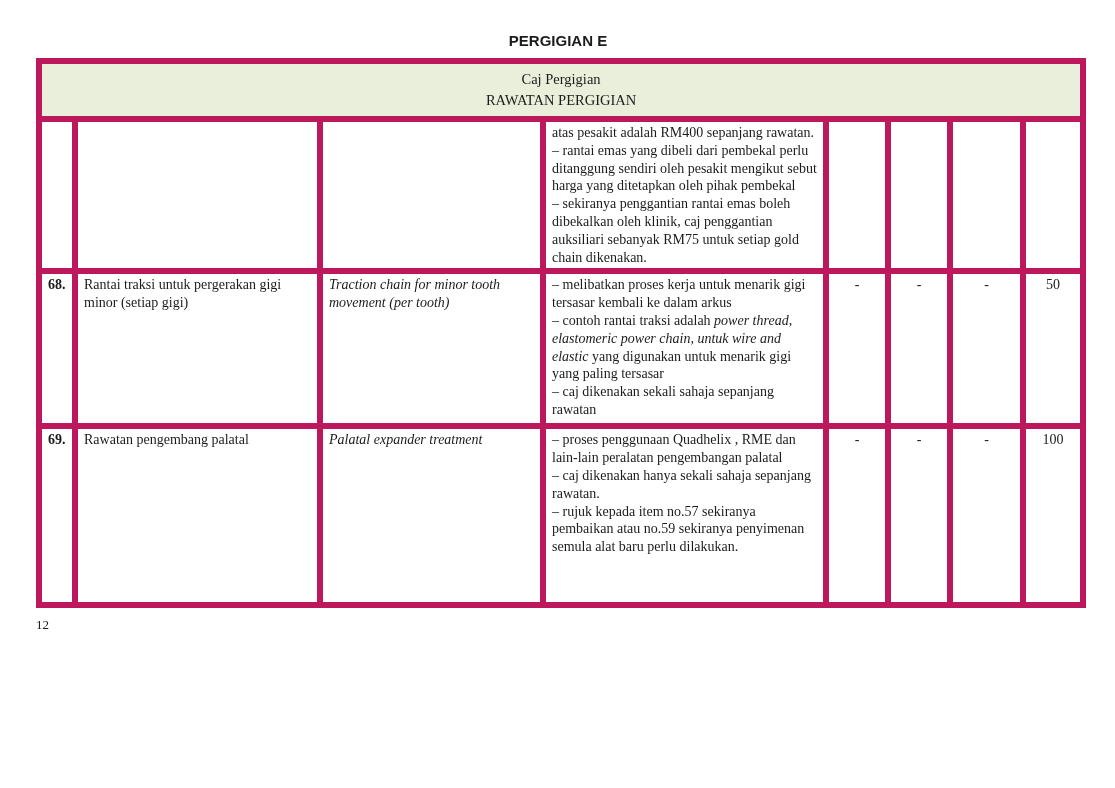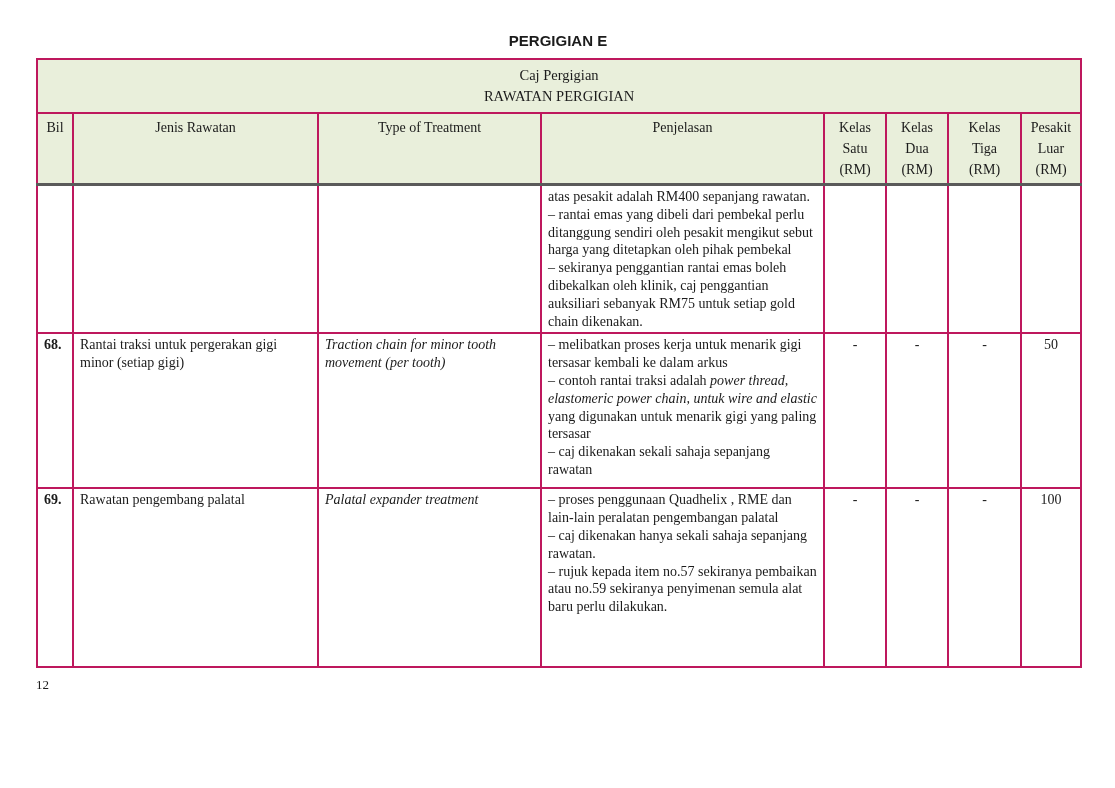--- a/index.html
+++ b/index.html
@@ -20,21 +20,21 @@
     font-size:15px;
     line-height:20px;
   }
   table.charges{
     border-collapse:collapse;
     table-layout:fixed;
     width:1044px;
     margin-left:36px;
   }
   table.charges th, table.charges td{
-    border:2px solid #be185d;
+    border:6px solid #be185d;
     vertical-align:top;
     padding:2px 6px;
     font-size:14px;
     overflow:hidden;
   }
   thead th{
     background:#e9efdb;
     font-weight:normal;
     text-align:center;
     white-space:pre-line;
@@ -84,38 +84,20 @@
     <col style="width:62px">
     <col style="width:62px">
     <col style="width:73px">
     <col style="width:60px">
   </colgroup>
   <thead>
     <tr class="table-title-row">
       <th colspan="8">Caj Pergigian
 RAWATAN PERGIGIAN</th>
     </tr>
-    <tr class="col-header-row">
-      <th>Bil</th>
-      <th>Jenis Rawatan</th>
-      <th>Type of Treatment</th>
-      <th>Penjelasan</th>
-      <th>Kelas
-Satu
-(RM)</th>
-      <th>Kelas
-Dua
-(RM)</th>
-      <th>Kelas
-Tiga
-(RM)</th>
-      <th>Pesakit
-Luar
-(RM)</th>
-    </tr>
   </thead>
   <tbody>
       <tr style="height: 143px;">
         <td class="col-bil"></td>
         <td class="col-jenis_rawatan rich"></td>
         <td class="col-type_of_treatment rich"></td>
         <td class="col-penjelasan rich"><span>atas pesakit adalah RM400 sepanjang rawatan.
 – rantai emas yang dibeli dari pembekal perlu ditanggung sendiri oleh pesakit mengikut sebut harga yang ditetapkan oleh pihak pembekal
 – sekiranya penggantian rantai emas boleh dibekalkan oleh klinik, caj penggantian auksiliari sebanyak RM75 untuk setiap gold chain dikenakan.</span></td>
         <td class="col-kelas_satu"></td>

